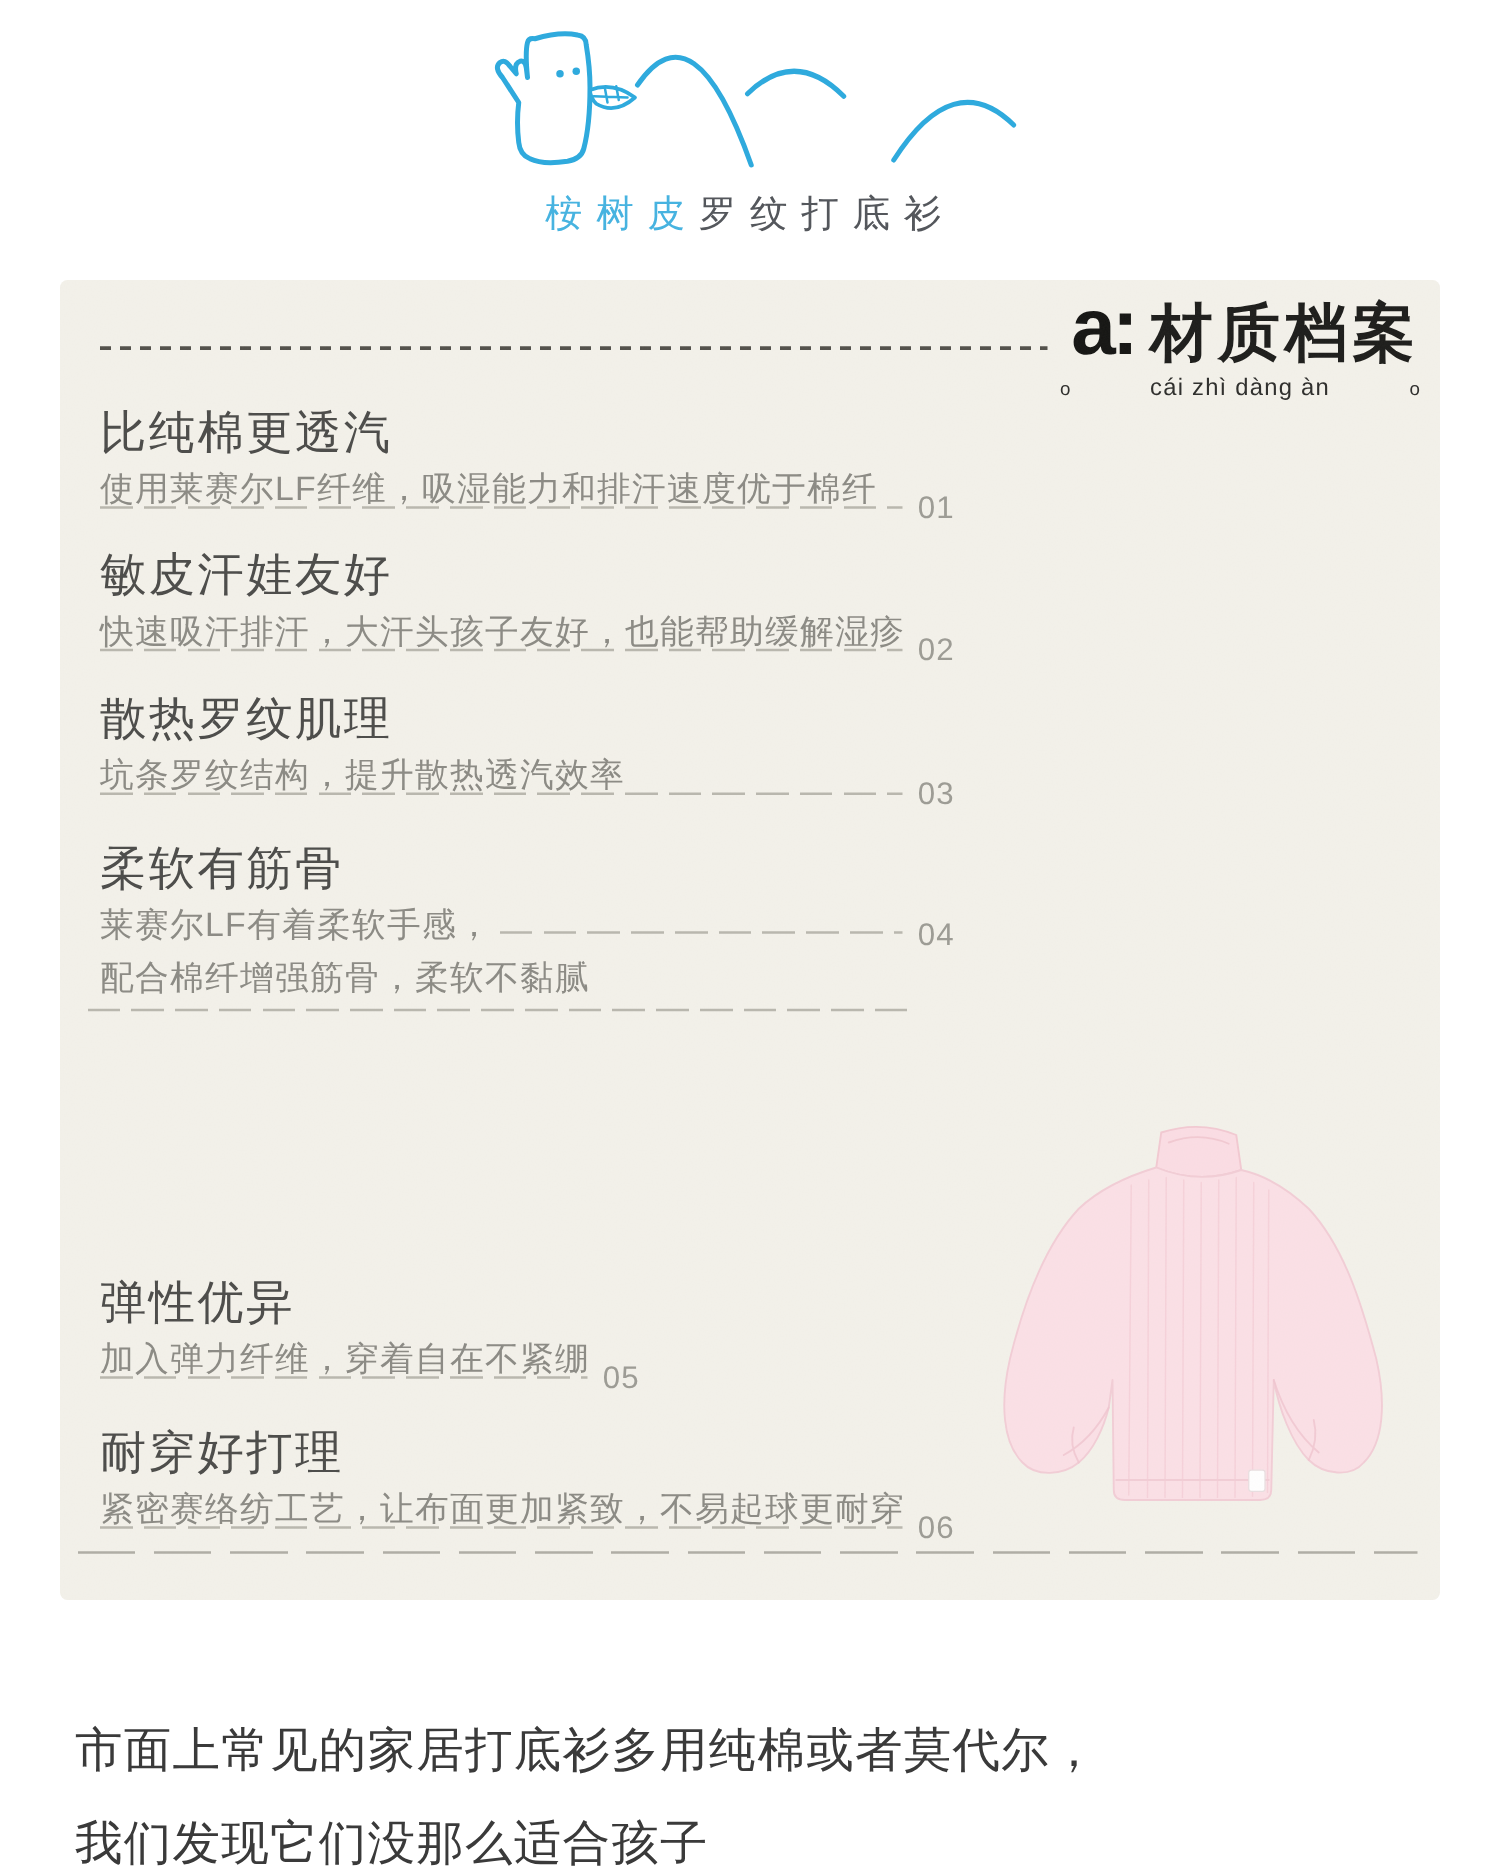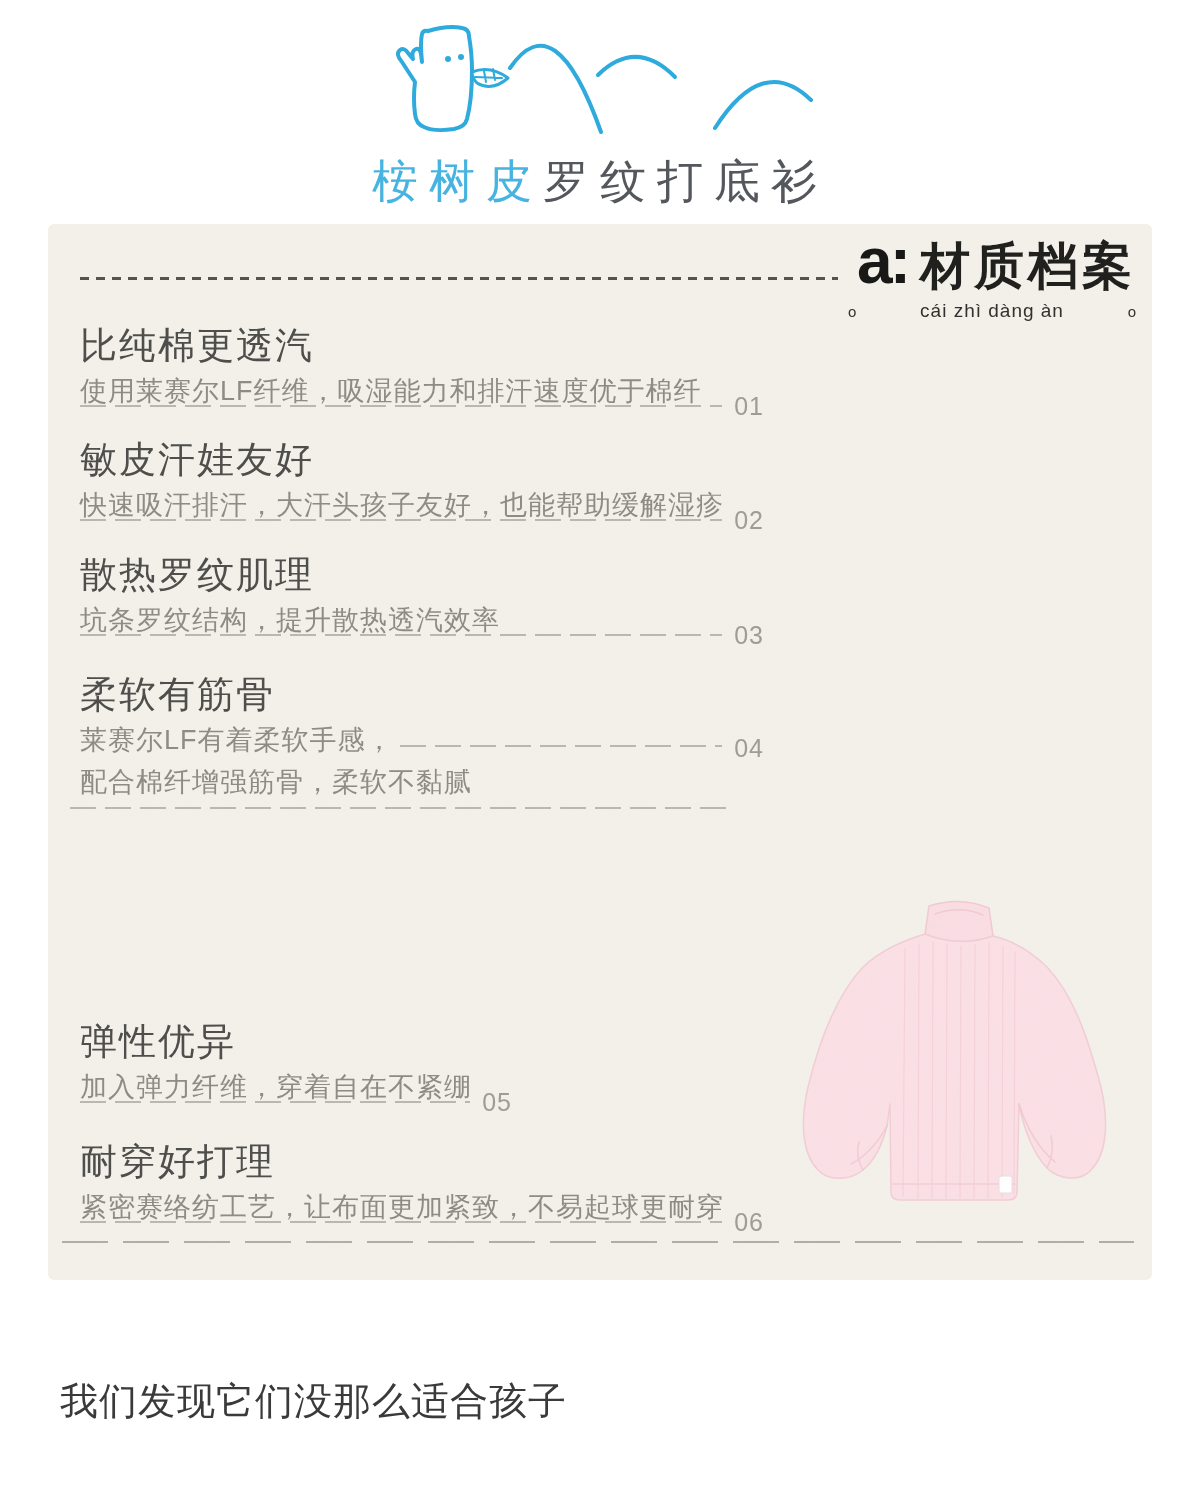--- a/index.html
+++ b/index.html
@@ -6,21 +6,21 @@
   #page{
     position:relative; width:1200px; height:1500px; overflow:hidden;
     background:#ffffff;
     font-family:"Liberation Sans","DejaVu Sans",sans-serif;
     color:#4b4b49;
   }
   
   .mascot{position:absolute; left:388px; top:20px; width:436px; height:132px;}
   .page-title{
     position:absolute; left:0; top:151px; width:100%;
-    text-align:center; font-size:46px; letter-spacing:11px;
+    text-align:center; font-size:30px; letter-spacing:11px;
     color:#54575c; white-space:nowrap;
   }
   .page-title .hl{color:#47b3e0;}
   
   .card{
     position:absolute; left:48px; top:224px; width:1104px; height:1056px;
     background:#f3f1ea; border-radius:6px; overflow:hidden;
   }
   .grain{position:absolute; left:0; top:0; width:1104px; height:1056px; pointer-events:none;}
   .top-dash{
@@ -218,16 +218,17 @@
     <svg class="grain">
       <filter id="paperGrain">
         <feTurbulence type="fractalNoise" baseFrequency="0.8" numOctaves="2" result="n"></feTurbulence>
         <feColorMatrix type="matrix" values="0 0 0 0 0.55  0 0 0 0 0.52  0 0 0 0 0.45  0 0 0 0.05 0"></feColorMatrix>
       </filter>
       <rect width="1104" height="1056" filter="url(#paperGrain)"></rect>
     </svg>
   </div>
 
   <div class="footer">
+    <div>市面上常见的家居打底衫多用纯棉或者莫代尔，</div>
     <div>我们发现它们没那么适合孩子</div>
   </div>
 
 </div>
 
 </body></html>

